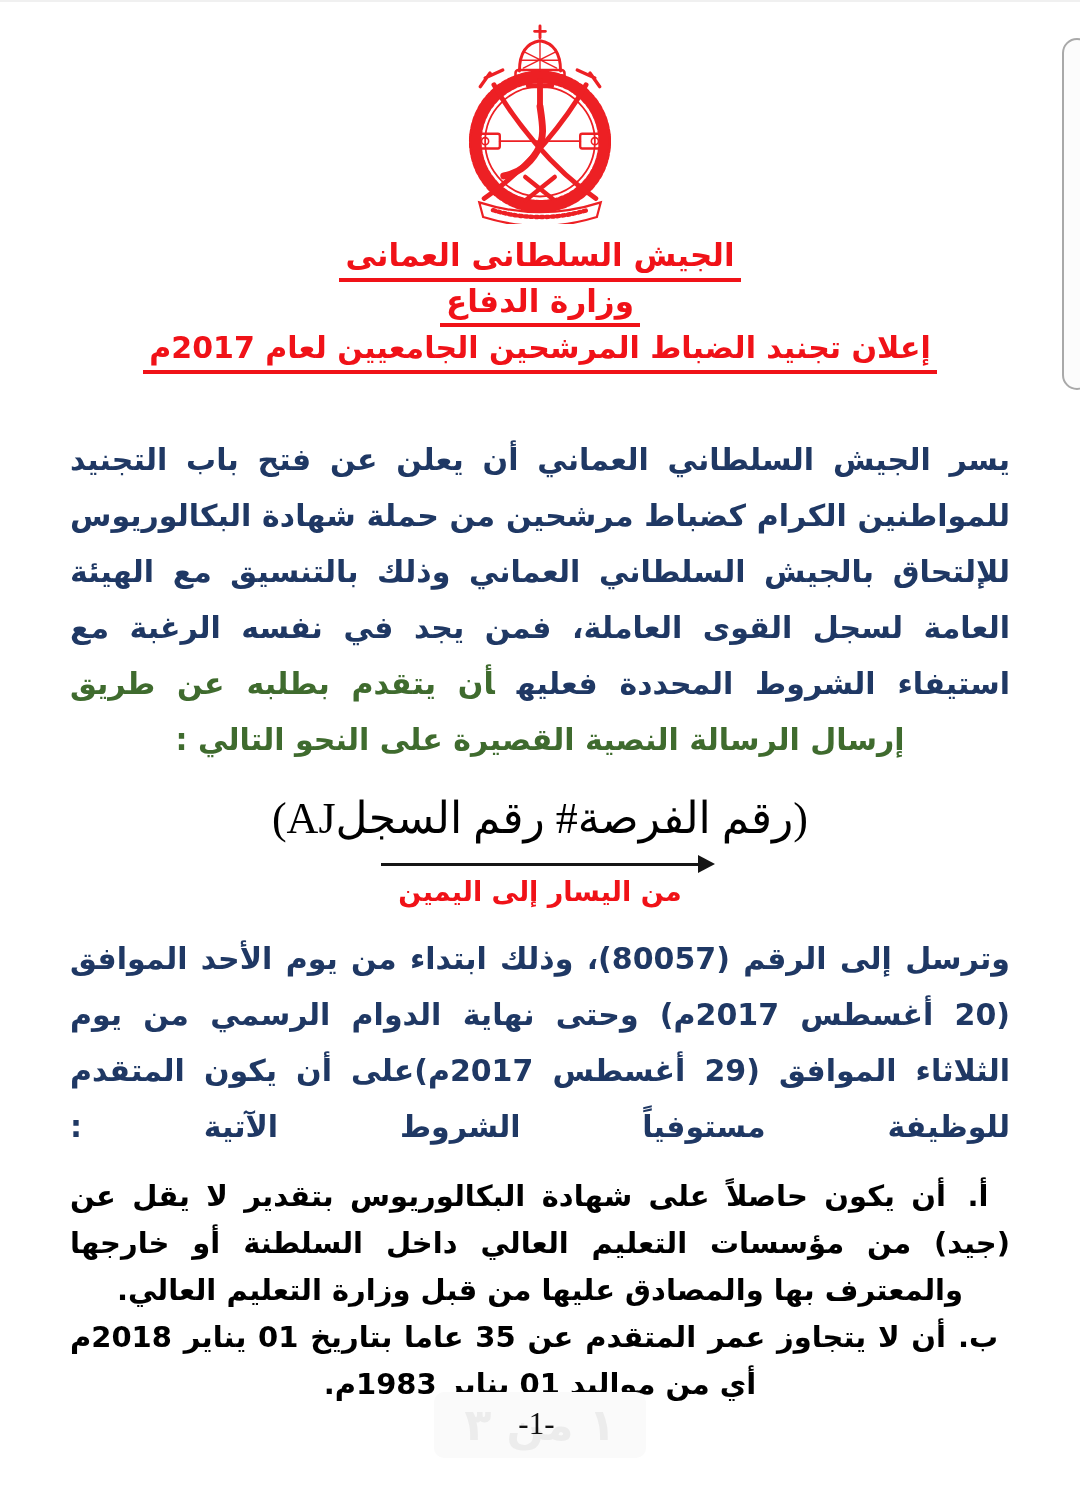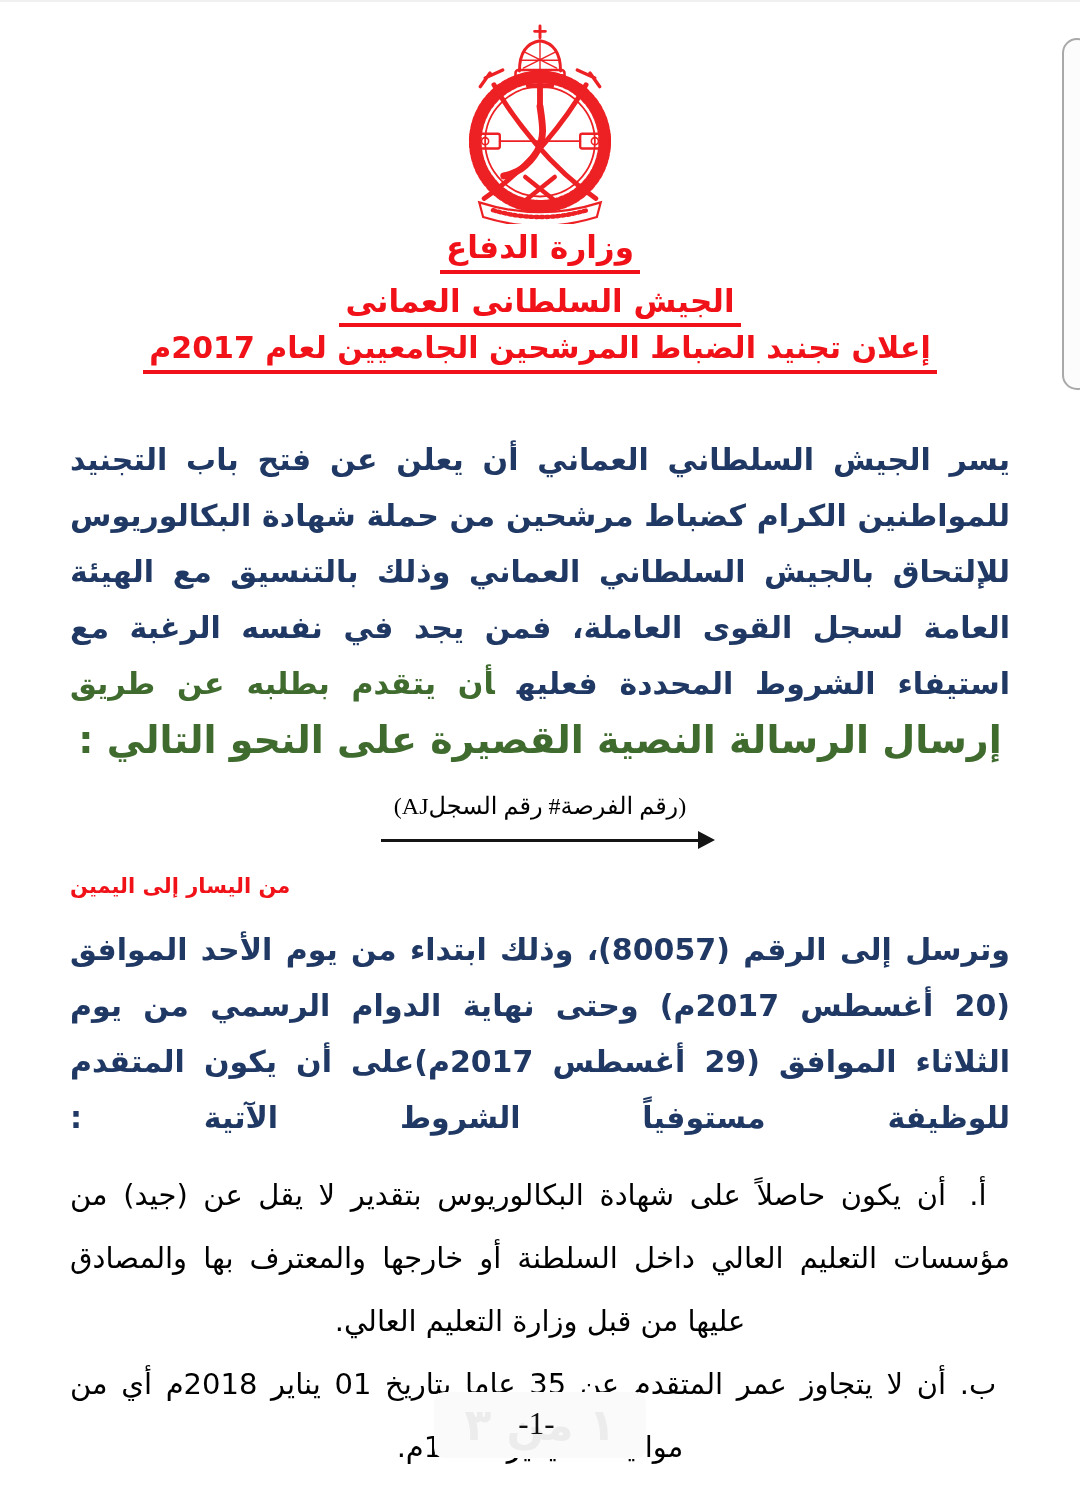--- a/index.html
+++ b/index.html
@@ -35,46 +35,46 @@
   .content{padding:0 70px;direction:rtl;}
 
   .para{
     font-size:30px;font-weight:bold;line-height:56px;
     text-align:justify;text-align-last:justify;
     color:var(--navy);
   }
   .para-intro{margin-top:58px;}
   .hl-green{color:var(--green);margin-right:22px;}
   .center-line{
-    font-size:38px;font-weight:bold;line-height:56px;
+    font-size:30px;font-weight:bold;line-height:56px;
     text-align:center;color:var(--green);
   }
 
   .sms-line{
     margin-top:24px;text-align:center;color:#000;
     font-family:"Liberation Serif","DejaVu Serif",serif;
-    font-size:24px;font-weight:400;direction:rtl;
+    font-size:44px;font-weight:400;direction:rtl;
   }
   .arrow-wrap{text-align:center;margin-top:10px;height:22px;}
   .arrow{display:inline-block;position:relative;width:318px;height:3px;background:#151515;vertical-align:middle;}
   .arrow::after{
     content:"";position:absolute;right:-16px;top:-8px;
     border-left:17px solid #151515;border-top:9px solid transparent;border-bottom:9px solid transparent;
   }
 
   .direction-note{
-    margin-top:22px;text-align:left;color:var(--red);
-    font-size:21px;font-weight:bold;
+    text-align:center;color:var(--red);
+    font-size:27px;font-weight:bold;
   }
 
   .para-send{margin-top:24px;}
 
   .conds{margin-top:18px;}
   .cond{
-    color:var(--black);font-size:29px;font-weight:normal;line-height:63px;
+    color:var(--black);font-size:29px;font-weight:bold;line-height:47px;
     text-align:justify;text-align-last:center;
   }
   .cond-marker{display:inline-block;min-width:64px;}
 
   .footer{position:absolute;top:1392px;left:0;right:0;text-align:center;}
   .watermark-pill{
     display:inline-block;background:#fafafa;border-radius:10px;
     padding:2px 30px;color:#ececec;font-size:44px;font-weight:bold;line-height:62px;
   }
   .page-num{
@@ -123,22 +123,22 @@
 
         <path d="M85 158 L115 182 M115 158 L85 182" stroke-width="4.6"></path>
 
         <path d="M38 184 Q100 204 162 184 L158 199 Q100 217 42 199 Z" stroke-width="2.2"></path>
         <path d="M52 192 Q100 206 148 192" stroke-width="4.5" stroke-dasharray="2.5 3"></path>
       </g>
     </svg>
   </div>
 
   <div class="headings">
+    <div><span class="h-red h2">الجيش السلطانى العمانى</span></div>
     <div><span class="h-red h1">وزارة الدفاع</span></div>
-    <div><span class="h-red h2">الجيش السلطانى العمانى</span></div>
     <div><span class="h-red h3">إعلان تجنيد الضباط المرشحين الجامعيين لعام 2017م</span></div>
   </div>
 
   <div class="content">
 
     <div class="para para-intro">
       <span>يسر الجيش السلطاني العماني أن يعلن عن فتح باب التجنيد للمواطنين الكرام كضباط مرشحين من حملة شهادة البكالوريوس للإلتحاق بالجيش السلطاني العماني وذلك بالتنسيق مع الهيئة العامة لسجل القوى العاملة، فمن يجد في نفسه الرغبة مع استيفاء الشروط المحددة فعليه</span><span class="hl-green">أن يتقدم بطلبه عن طريق</span>
     </div>
     <div class="center-line">إرسال الرسالة النصية القصيرة على النحو التالي :</div>
 

